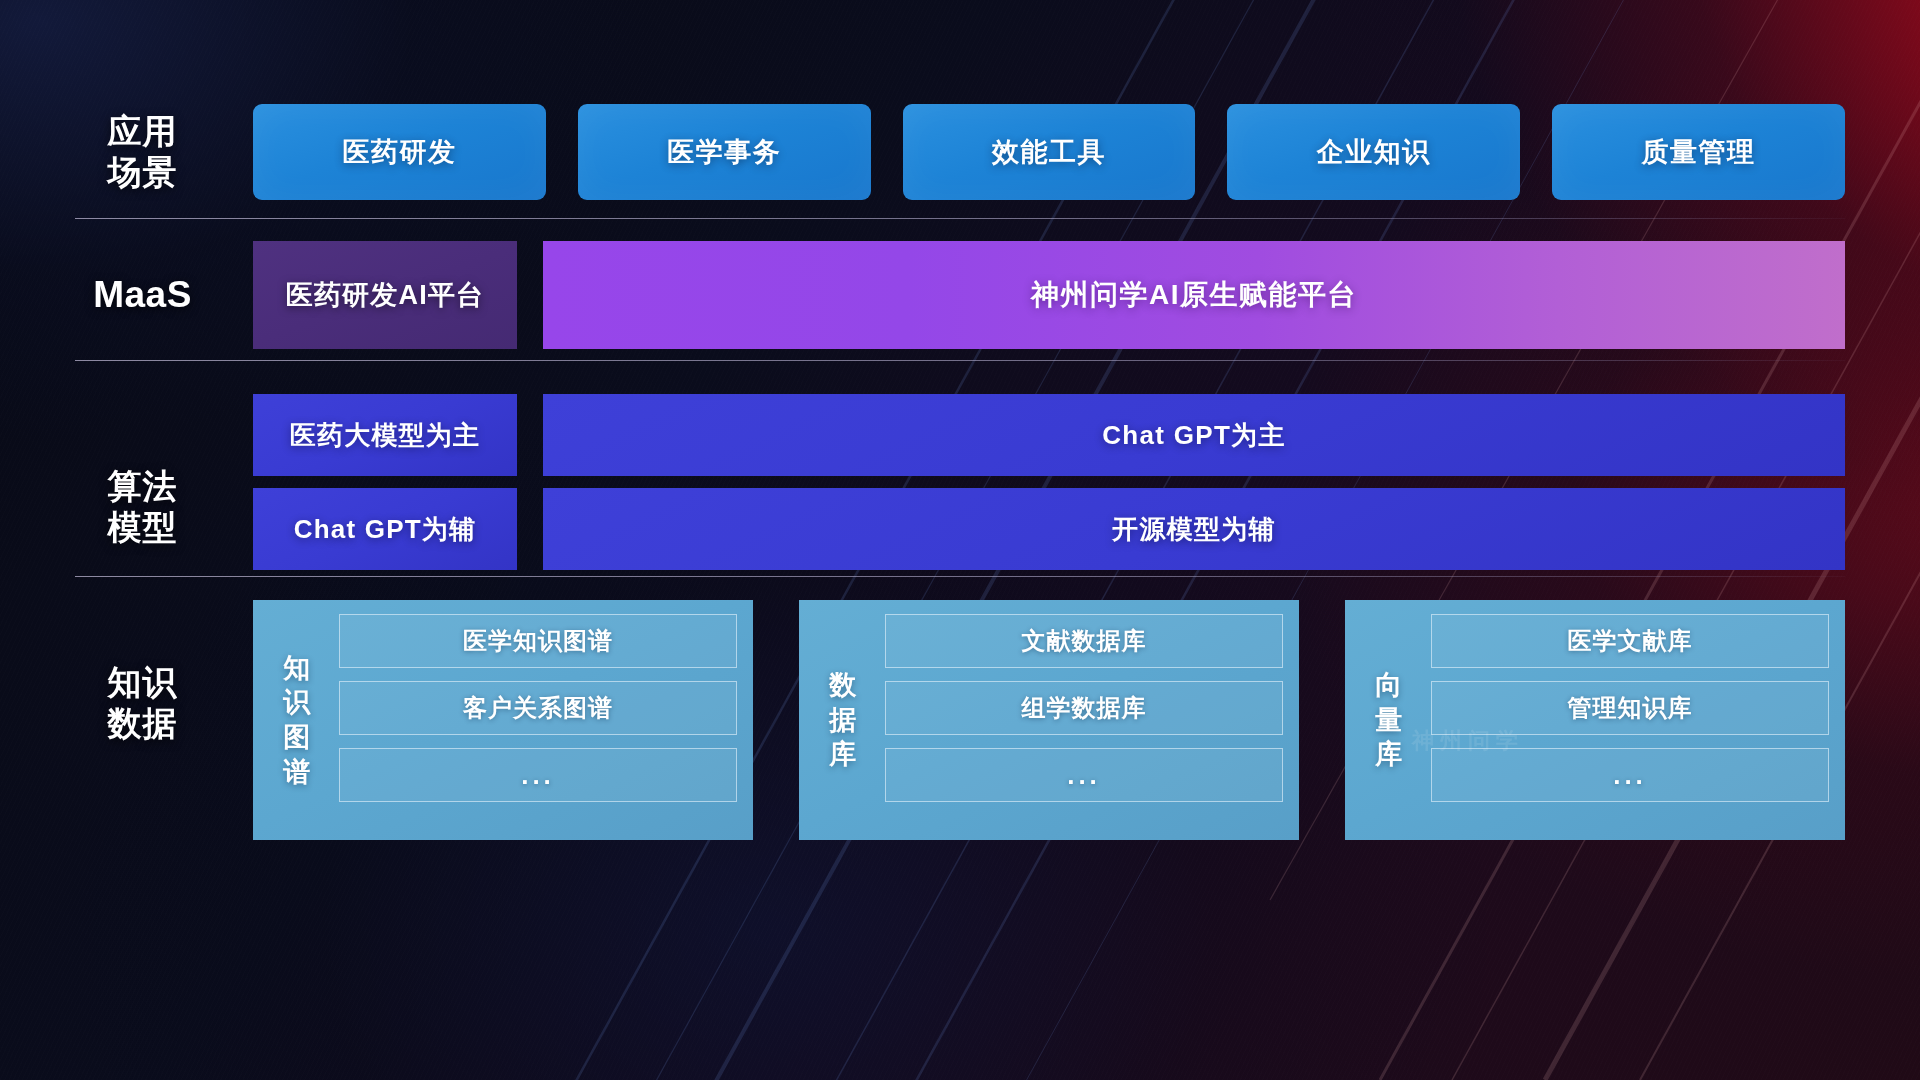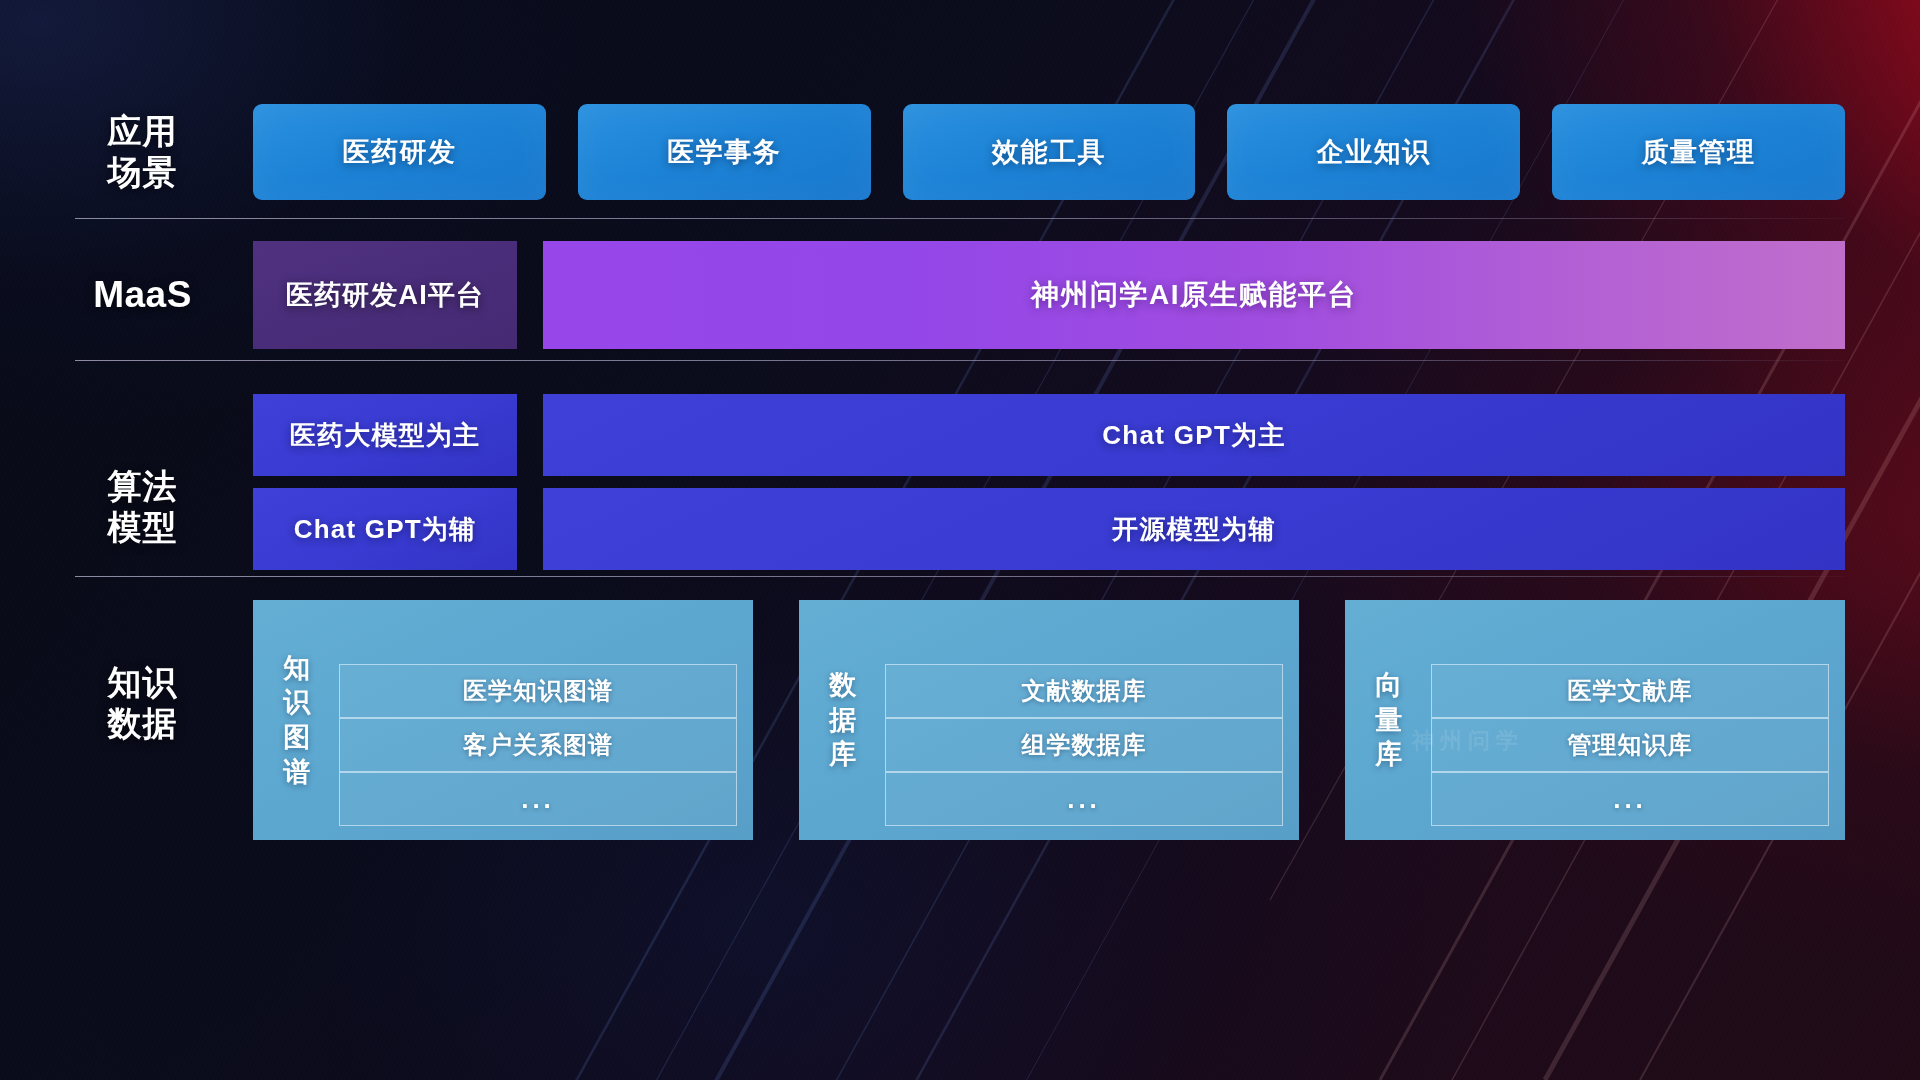--- a/index.html
+++ b/index.html
@@ -192,22 +192,22 @@
     align-items: center;
     justify-content: center;
     text-align: center;
     letter-spacing: 0.5px;
     text-shadow: 0 2px 6px rgba(0,30,60,0.4);
   }
   .know-items {
     flex: 1 1 auto;
     display: flex;
     flex-direction: column;
-    justify-content: flex-end;
-    gap: 0;
+    justify-content: flex-start;
+    gap: 13px;
     margin-left: 16px;
   }
   .know-item {
     height: 52px;
     display: flex;
     align-items: center;
     justify-content: center;
     border: 1px solid rgba(226,240,250,0.62);
     color: #ffffff;
     font-size: 24px;

